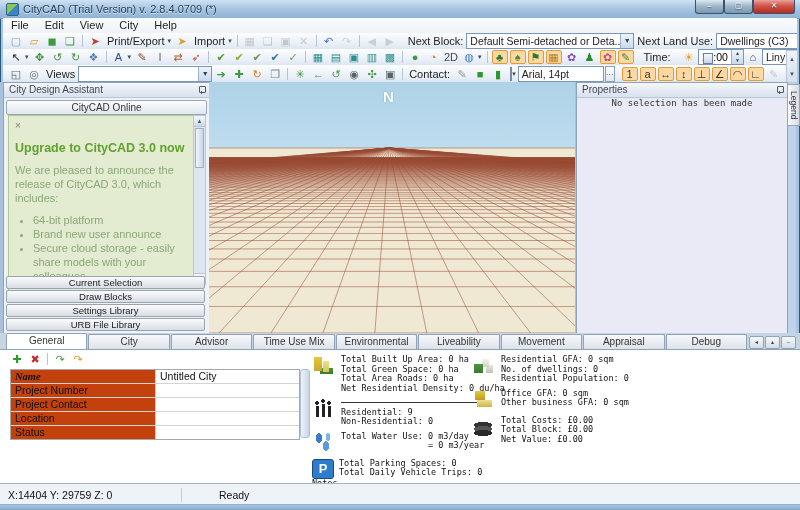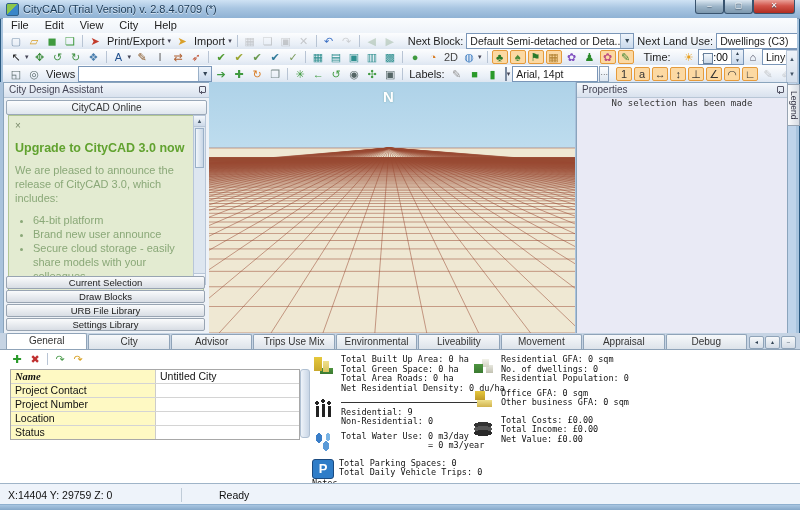--- a/index.html
+++ b/index.html
@@ -101,21 +101,21 @@
   .tabctrl{margin-left:auto;margin-right:4px;display:flex;align-items:center;height:14px;}
   .tabctrl span{width:13px;height:11px;margin-left:1px;border:1px solid #8fa3b8;border-radius:2px;
     background:linear-gradient(#f6f8fa,#d4dce6);font-size:6px;text-align:center;line-height:11px;color:#345;}
   
   .bottom{position:absolute;left:0;top:349px;width:800px;height:134px;background:#fff;
     border-top:1px solid #8fa3b8;overflow:hidden;}
   .minitb{position:absolute;left:8px;top:2px;display:flex;align-items:center;}
   .pgrid{position:absolute;left:10px;top:19px;width:288px;border:1px solid #a8a8a8;}
   .pg-row{display:flex;height:13px;border-bottom:1px solid #d4d4d4;}
   .pg-row:last-child{border-bottom:none;}
-  .pg-label{width:140px;background:#fef9c3;border-right:1px solid #cccccc;
+  .pg-label{width:140px;background:#c2410c;border-right:1px solid #cccccc;
     font-size:10.5px;line-height:13px;padding-left:4px;color:#111;}
   .pg-label.name{font-weight:bold;font-style:italic;font-family:"Liberation Serif",serif;}
   .pg-value{flex:1;background:#fff;font-size:10.5px;line-height:13px;padding-left:4px;color:#111;}
   .pg-scroll{position:absolute;left:300px;top:19px;width:8px;height:67px;
     background:linear-gradient(90deg,#eef3f9,#c9d6e6);border:1px solid #b0c0d2;border-radius:3px;}
   .stats{position:absolute;top:5px;}
   .stats-mid{left:312px;width:160px;} .stats-right{left:472px;width:170px;}
   .stat-group{display:flex;margin-bottom:5px;}
   .sic{width:24px;height:22px;flex:0 0 auto;margin-right:5px;background-repeat:no-repeat;position:relative;}
   .stat-line{font-family:"DejaVu Sans Mono",monospace;font-size:8.5px;line-height:9.5px;
@@ -301,21 +301,21 @@
         <span class="tbico" style="color: rgb(119, 136, 136);">❐</span>
         <div class="tb-sep"></div>
         <span class="tbico" style="color: rgb(63, 154, 63);">✳</span>
         <span class="tbico" style="color: rgb(63, 154, 63);">←</span>
         <span class="tbico" style="color: rgb(63, 154, 63);">↺</span>
         <span class="tbico" style="color: rgb(85, 102, 102);">◉</span>
         <span class="tbico" style="color: rgb(63, 154, 63);">✣</span>
         <span class="tbico" style="color: rgb(85, 102, 102);">▣</span>
         <div class="tb-sep"></div>
       </span>
-    <span class="tb-label">Labels:</span>
+    <span class="tb-label">Contact:</span>
     <span id="tb3l" style="display:flex;align-items:center;">
         <span class="tbico" style="color: rgb(153, 153, 153);">✎</span>
         <span class="tbico" style="color: rgb(42, 154, 42);">■</span>
         <span class="tbico" style="color: rgb(42, 154, 42);">▮</span>
       </span>
     <span class="swatch"></span>
     <span class="ddsm">▾</span>
     <span class="combo" style="width:84px">
       <span class="val">Arial, 14pt</span>
     </span>
@@ -360,22 +360,22 @@
         <p>Upgrades are free of charge for all subscription licences, including trials and</p>
       </div>
       <div class="nscroll">
         <div class="ar">▲</div>
         <div class="thumb"></div>
         <div class="ar dn">▼</div>
       </div>
       <div class="lp-buttons" id="lpbuttons">
           <div class="panel-btn">Current Selection</div>
           <div class="panel-btn">Draw Blocks</div>
+          <div class="panel-btn">Settings Library</div>
           <div class="panel-btn">URB File Library</div>
-          <div class="panel-btn">Settings Library</div>
         </div>
     </div>
 
     <div class="viewport" id="viewport">
         <svg width="366" height="251" style="position: absolute; left: 0px; top: 0px;">
           <rect x="0" y="66" width="366" height="185" fill="#efe8d3"></rect>
           <line x1="180" y1="66" x2="-2200" y2="262" stroke="#9a4a33" stroke-width="0.7" opacity="0.75"></line>
           <line x1="180" y1="66" x2="-2145" y2="262" stroke="#9a4a33" stroke-width="0.7" opacity="0.75"></line>
           <line x1="180" y1="66" x2="-2090" y2="262" stroke="#9a4a33" stroke-width="0.7" opacity="0.75"></line>
           <line x1="180" y1="66" x2="-2035" y2="262" stroke="#9a4a33" stroke-width="0.7" opacity="0.75"></line>
@@ -592,21 +592,21 @@
       </div>
     </div>
 
     <div class="legendtab">Legend</div>
   </div>
 
   <div class="tabsbar" id="tabsbar">
       <div class="tab active">General</div>
       <div class="tab">City</div>
       <div class="tab">Advisor</div>
-      <div class="tab">Trips Use Mix</div>
+      <div class="tab">Time Use Mix</div>
       <div class="tab">Environmental</div>
       <div class="tab">Liveability</div>
       <div class="tab">Movement</div>
       <div class="tab">Appraisal</div>
       <div class="tab">Debug</div>
       <div class="tabctrl">
         <span>◂</span>
         <span>▴</span>
         <span>–</span>
       </div>
@@ -619,25 +619,25 @@
         <div class="tb-sep"></div>
         <span class="tbico" style="color: rgb(74, 154, 74);">↷</span>
         <span class="tbico" style="color: rgb(216, 160, 32);">↷</span>
       </div>
     <div class="pgrid" id="pgrid">
         <div class="pg-row">
           <div class="pg-label name">Name</div>
           <div class="pg-value">Untitled City</div>
         </div>
         <div class="pg-row">
+          <div class="pg-label">Project Number</div>
+          <div class="pg-value"></div>
+        </div>
+        <div class="pg-row">
           <div class="pg-label">Project Contact</div>
-          <div class="pg-value"></div>
-        </div>
-        <div class="pg-row">
-          <div class="pg-label">Project Number</div>
           <div class="pg-value"></div>
         </div>
         <div class="pg-row">
           <div class="pg-label">Location</div>
           <div class="pg-value"></div>
         </div>
         <div class="pg-row">
           <div class="pg-label">Status</div>
           <div class="pg-value"></div>
         </div>
@@ -689,21 +689,21 @@
           <span class="sic sic-office"></span>
           <div>
             <div class="stat-line">Office GFA: 0 sqm</div>
             <div class="stat-line">Other business GFA: 0 sqm</div>
           </div>
         </div>
         <div class="stat-group">
           <span class="sic sic-money"></span>
           <div>
             <div class="stat-line">Total Costs: £0.00</div>
-            <div class="stat-line">Total Income: £0.00</div>
+            <div class="stat-line">Total Block: £0.00</div>
             <div class="stat-line">Net Value: £0.00</div>
           </div>
         </div>
       </div>
     <div class="notes-label">Notes</div>
   </div>
 
   <div class="statusbar">
     <span class="sb-coords">X:14404 Y: 29759 Z: 0</span>
     <span class="sb-sep"></span>

